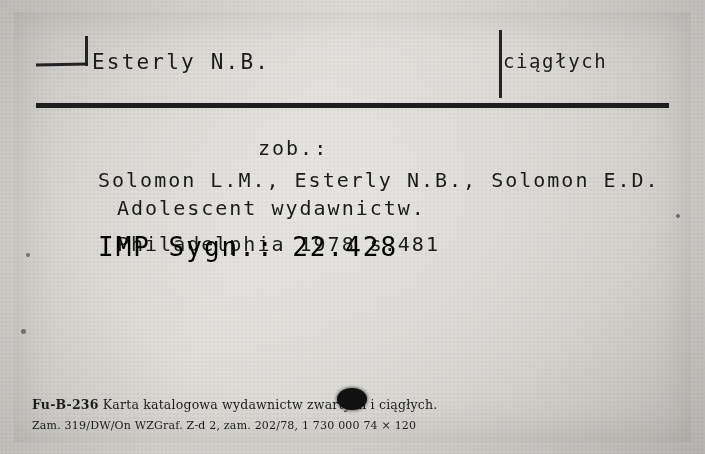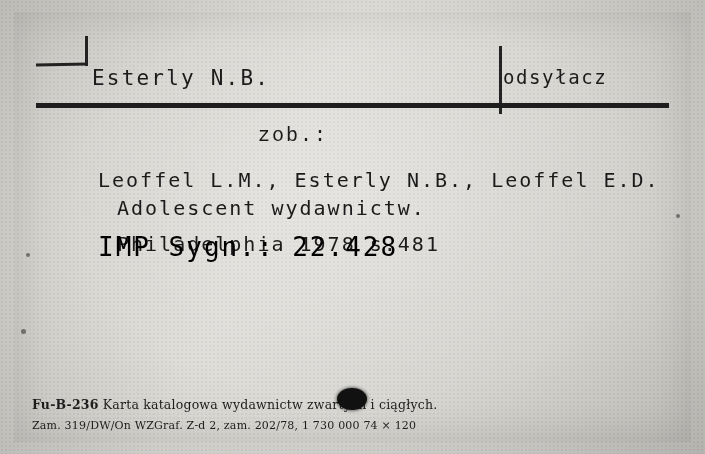--- a/index.html
+++ b/index.html
@@ -73,21 +73,21 @@
     width: 3px;
     height: 30px;
     background: #222;
   }
 
   
   .header {
     position: absolute;
     left: 0;
     right: 0;
-    top: 60px;
+    top: 44px;
     height: 46px;
     z-index: 4;
   }
   .hdr-name {
     position: absolute;
     left: 92px;
     top: 6px;
     font-size: 21px;
     letter-spacing: 2.2px;
     color: #1c1c1c;
@@ -126,24 +126,23 @@
     position: absolute;
     left: 0;
     right: 0;
     top: 120px;
     z-index: 4;
     color: #1b1b1b;
   }
   .zob {
     position: absolute;
     left: 258px;
-    top: 4px;
+    top: 16px;
     font-size: 20px;
     letter-spacing: 2px;
-    font-family: Liberation Mono, monospace;
   }
   .ref-line {
     position: absolute;
     font-size: 20px;
     letter-spacing: 2.0px;
     white-space: nowrap;
   }
   .ref1 { left: 98px;  top: 48px; }
   .ref2 { left: 117px; top: 76px; }
   .ref3 { left: 117px; top: 104px; margin-top: 8px; }
@@ -210,28 +209,28 @@
   <div class="sheet"></div>
 
   <div class="corner-mark">
     <div class="h"></div>
     <div class="v"></div>
   </div>
 
   <div class="header">
     <div class="hdr-name">Esterly N.B.</div>
     <div class="hdr-divider"></div>
-    <div class="hdr-kind">odsyłacz</div>
+    <div class="hdr-kind">ciągłych</div>
   </div>
 
   <div class="rule"></div>
 
   <div class="body">
     <div class="zob">zob.:</div>
-    <div class="ref-line ref1">Leoffel L.M., Esterly N.B., Leoffel E.D.</div>
+    <div class="ref-line ref1">Solomon L.M., Esterly N.B., Solomon E.D.</div>
     <div class="ref-line ref2">Adolescent wydawnictw.</div>
     <div class="ref-line ref3">Philadelphia 1978   s.481</div>
   </div>
 
   <div class="sygn">IMP Sygn.: 22.428</div>
 
   <div class="speck" style="left:26px; top:253px; width:4px; height:4px;"></div>
   <div class="speck" style="left:21px; top:329px; width:5px; height:5px;"></div>
   <div class="speck" style="left:676px; top:214px; width:4px; height:4px;"></div>
 

